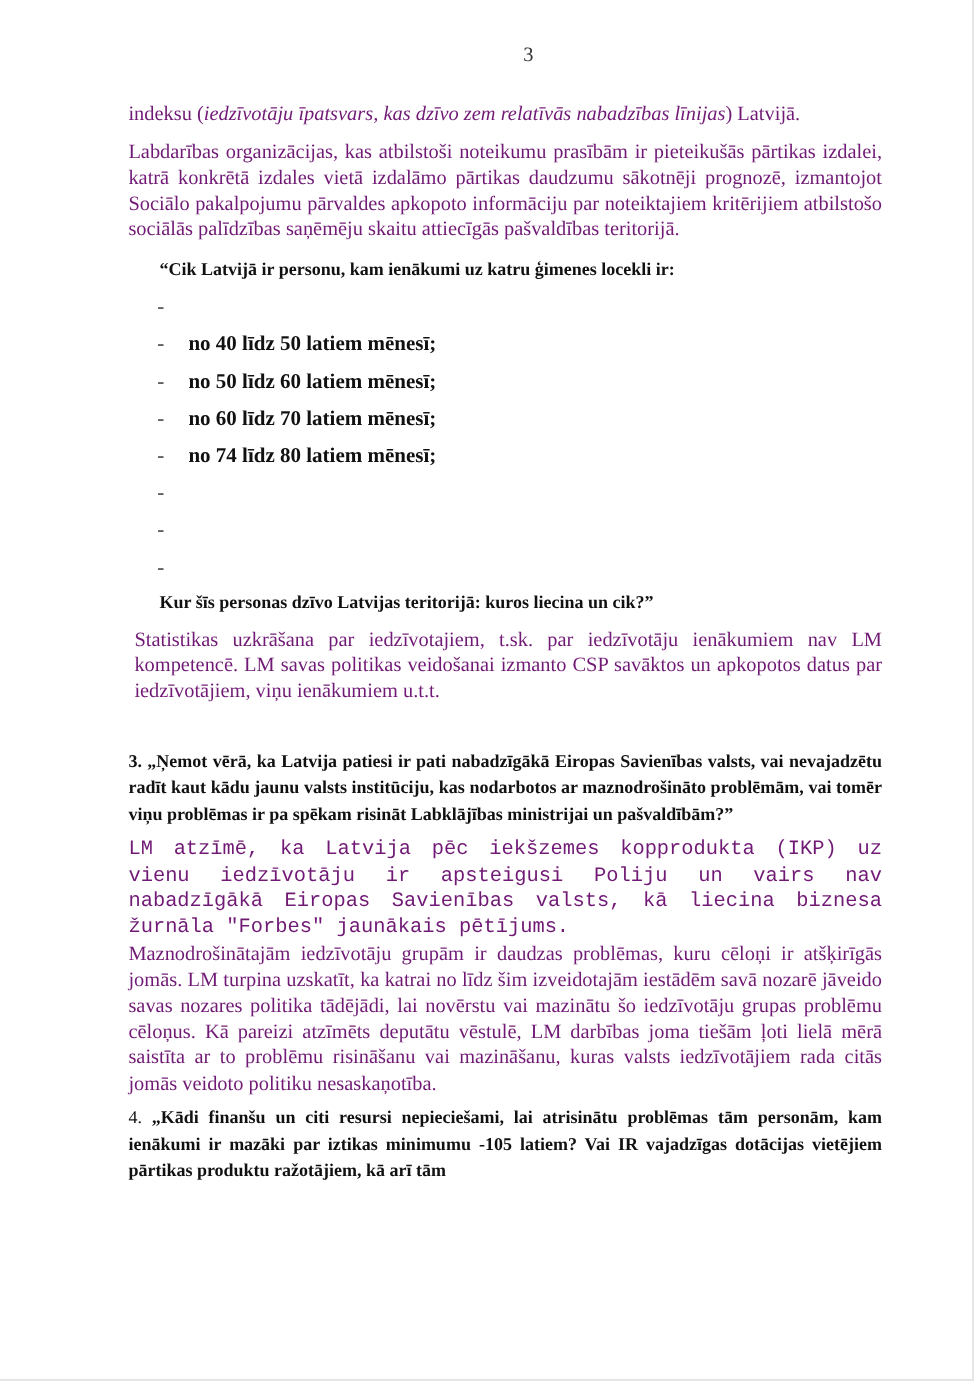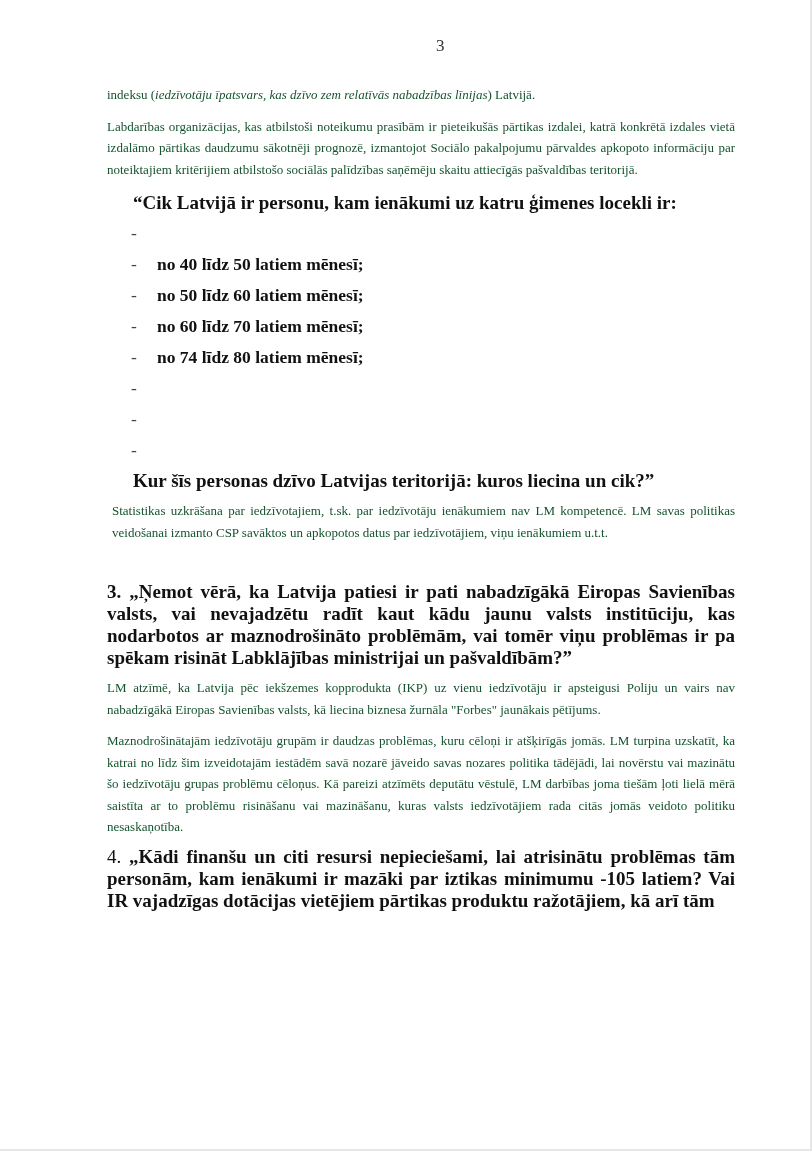--- a/index.html
+++ b/index.html
@@ -32,31 +32,31 @@
       color: #333;
     }
     .content {
       position: absolute;
       left: 107px;
       top: 84px;
       width: 628px;
     }
     p {
       margin: 0;
-      font-size: 13px;
+      font-size: 17px;
       line-height: 21.5px;
       text-align: justify;
-      color: #14532d;
+      color: #701a75;
     }
     .p-gap { margin-top: 10px; }
     .intro-cont { margin-bottom: 0; }
     .italic { font-style: italic; }
     .bold-q {
       font-weight: bold;
-      font-size: 19px;
+      font-size: 15px;
       line-height: 22px;
       color: #111;
       text-align: left;
     }
     .question-head {
       margin-top: 12px;
       padding-left: 26px;
     }
     ul.income-list {
       list-style: none;
@@ -84,22 +84,22 @@
       margin-top: 0px;
     }
     .answer-1 {
       margin-top: 8px;
       padding-left: 5px;
     }
     .section-3 {
       margin-top: 38px;
       text-align: justify;
     }
-    .answer-3a { margin-top: 8px; }
-    .answer-3b { margin-top: 10px; }
+    .answer-3a { margin-top: 8px; font-family: Liberation Mono, monospace; }
+    .answer-3b { }
     .section-4 {
       margin-top: 8px;
       text-align: justify;
       font-weight: bold;
     }
     .section-4 .num { font-weight: normal; }
   </style>
 </head>
 <body>
 

